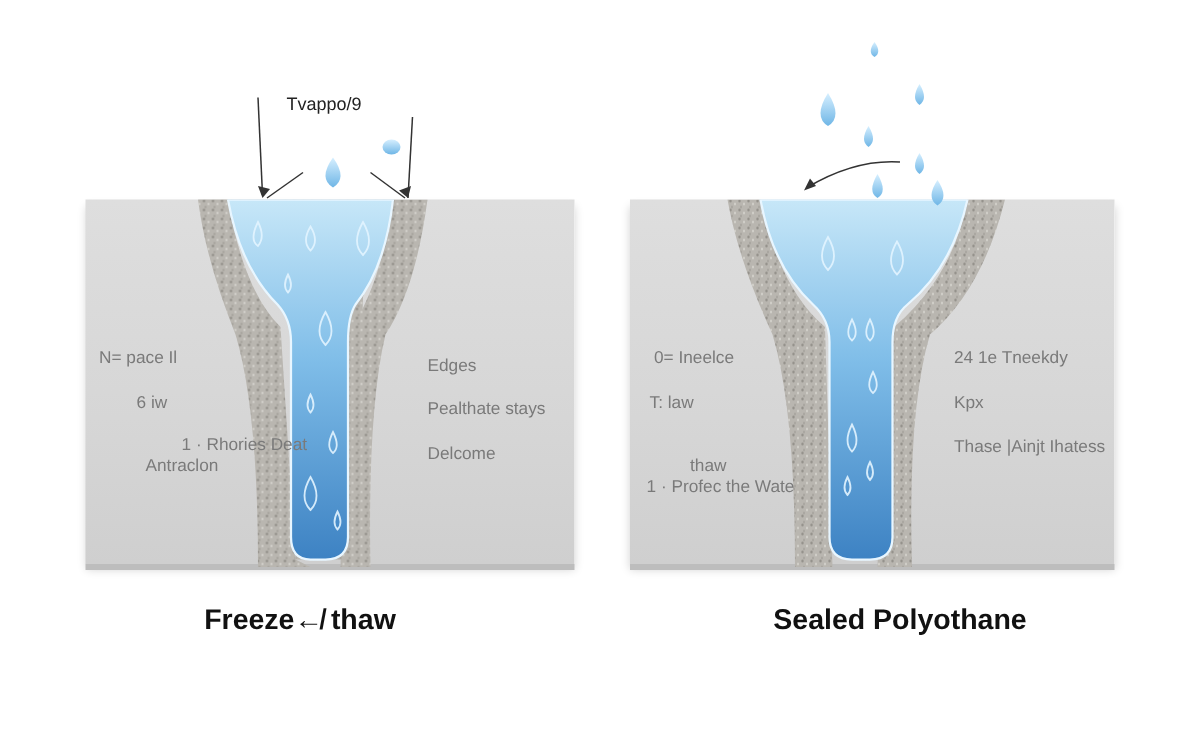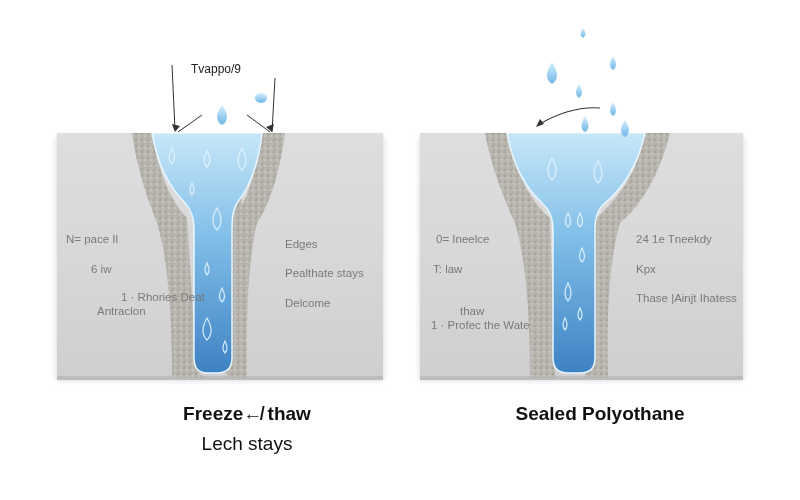--- a/index.html
+++ b/index.html
@@ -83,23 +83,22 @@
 
   <div class="label" style="left:66px;top:233px;">N= pace Il</div>
   <div class="label" style="left:91px;top:263px;">6 iw</div>
   <div class="label" style="left:73px;top:291px;margin-left:48px;">1 · Rhories Deat</div>
   <div class="label" style="left:97px;top:305px;text-align:right;">Antraclon</div>
 
   <div class="label" style="left:285px;top:238px;">Edges</div>
   <div class="label" style="left:285px;top:267px;">Pealthate stays</div>
   <div class="label" style="left:285px;top:297px;">Delcome</div>
 
-  <div class="caption" style="left:15px;top:403px;padding-left:32px;">
+  <div class="caption" style="left:0;top:403px;">
     <span class="c1">Freeze↚ thaw</span>
-    <span class="c2">Lech stays</span>
   </div>
 </div>
 
 <div class="panel right">
   <div class="block"></div>
 
   <svg class="joint" style="left:20px;" width="323" height="250">
     <path d="M65,0 L87,0 Q100,60 130,85 L135,245 L110,245 Q110,140 95,90 Q72,40 65,0 Z" fill="url(#gravel)"></path>
     <path d="M225,0 L250,0 Q235,60 200,90 Q185,140 188,245 L165,245 L170,90 Q215,55 225,0 Z" fill="url(#gravel)"></path>
     <path d="M87,0 L225,0 Q215,45 185,70 Q175,78 175,95 L175,225 Q175,240 160,240 L148,240 Q133,240 133,225 L133,95 Q133,80 122,70 Q95,45 87,0 Z" fill="url(#water)" stroke="#e8f6ff" stroke-width="1.5"></path>

